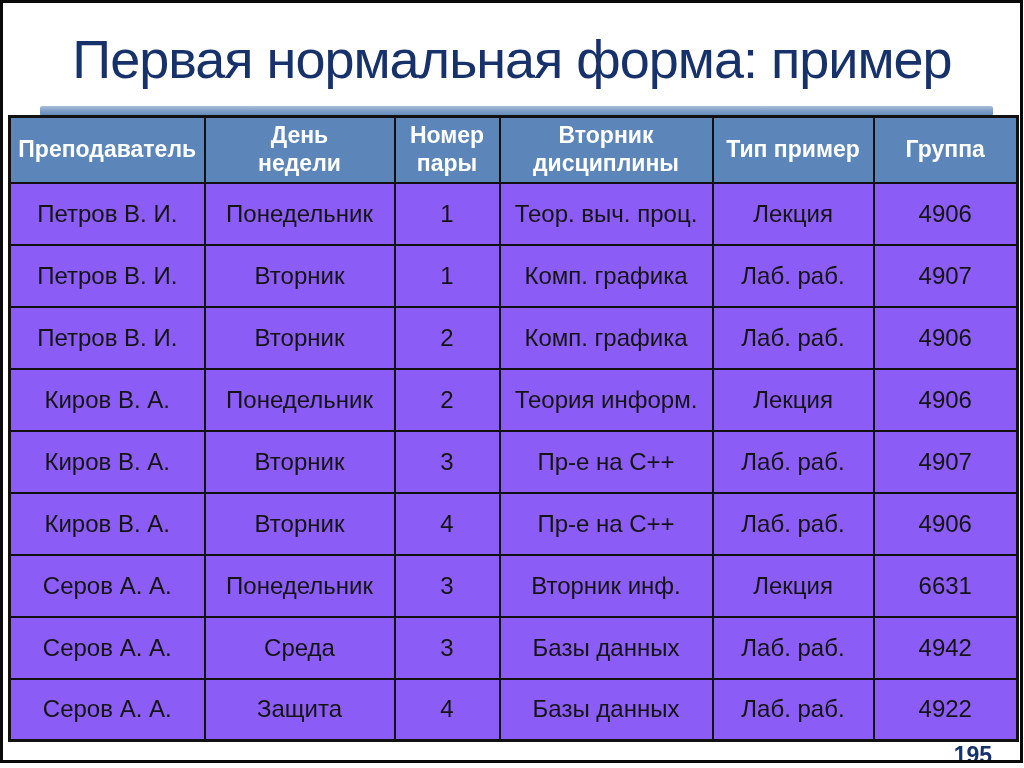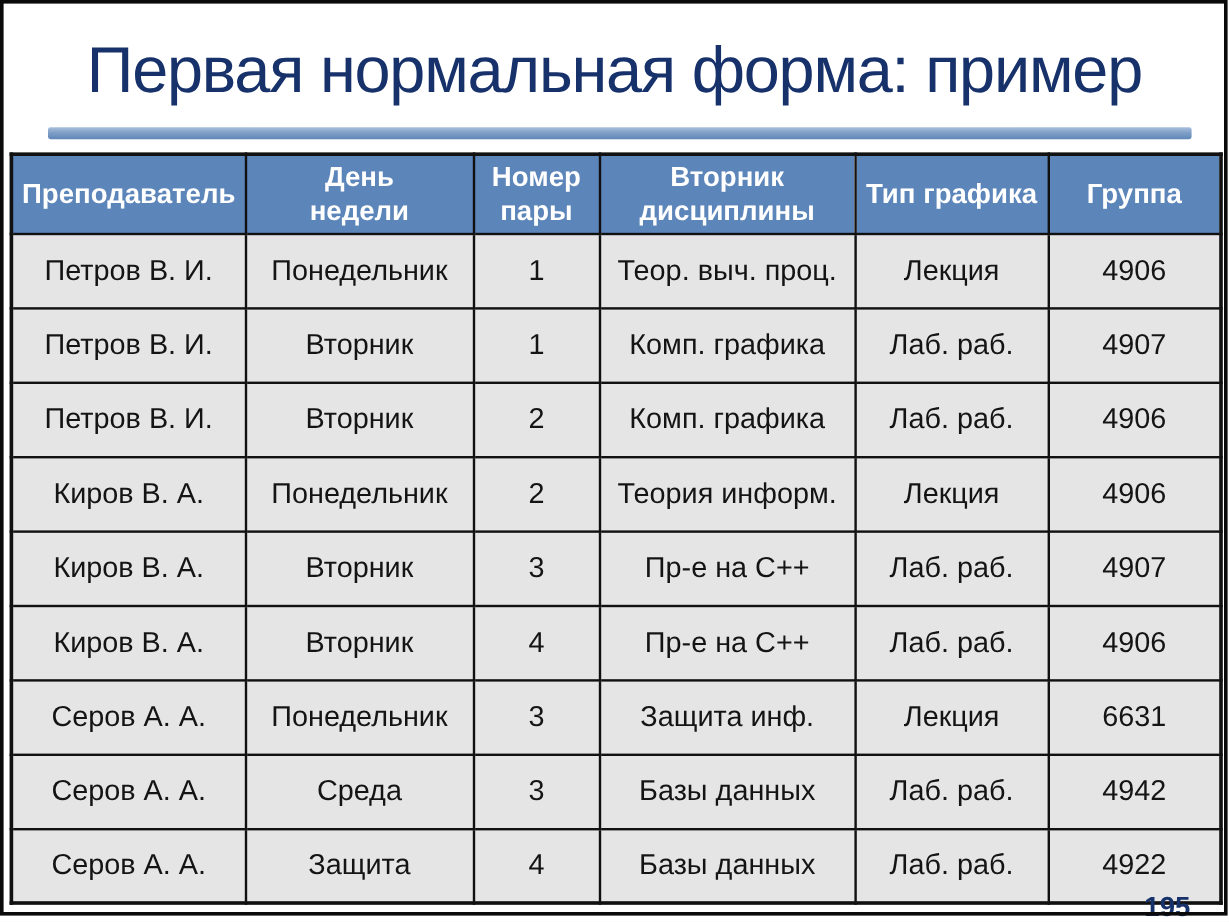--- a/index.html
+++ b/index.html
@@ -32,25 +32,25 @@
     white-space:nowrap;
   }
 
   .accent-bar{
     position:absolute;left:40px;top:106px;width:953px;height:10px;
     background:linear-gradient(to bottom,var(--accent-light) 0%,#84a2c9 40%,var(--accent-dark) 100%);
     border-radius:2px;
   }
 
   table.schedule{
-    position:absolute;left:8px;top:127px;
+    position:absolute;left:8px;top:115px;
     width:1008px;
     border-collapse:collapse;
     table-layout:fixed;
-    background:#e5e5e5;
+    background:#8b5cf6;
     border:3px solid var(--border-color);
   }
   table.schedule th, table.schedule td{
     border:2px solid var(--border-color);
     text-align:center;
     vertical-align:middle;
     overflow:hidden;
   }
   table.schedule th{
     background:var(--header-bg);
@@ -97,21 +97,21 @@
     </colgroup>
     <thead>
         <tr>
           <th>Преподаватель</th>
           <th>День
 недели</th>
           <th>Номер
 пары</th>
           <th>Вторник
 дисциплины</th>
-          <th>Тип графика</th>
+          <th>Тип пример</th>
           <th>Группа</th>
         </tr>
       </thead>
     <tbody>
         <tr>
           <td>Петров В. И.</td>
           <td>Понедельник</td>
           <td>1</td>
           <td>Теор. выч. проц.</td>
           <td>Лекция</td>
@@ -154,21 +154,21 @@
           <td>Вторник</td>
           <td>4</td>
           <td>Пр-е на C++</td>
           <td>Лаб. раб.</td>
           <td>4906</td>
         </tr>
         <tr>
           <td>Серов А. А.</td>
           <td>Понедельник</td>
           <td>3</td>
-          <td>Защита инф.</td>
+          <td>Вторник инф.</td>
           <td>Лекция</td>
           <td>6631</td>
         </tr>
         <tr>
           <td>Серов А. А.</td>
           <td>Среда</td>
           <td>3</td>
           <td>Базы данных</td>
           <td>Лаб. раб.</td>
           <td>4942</td>

